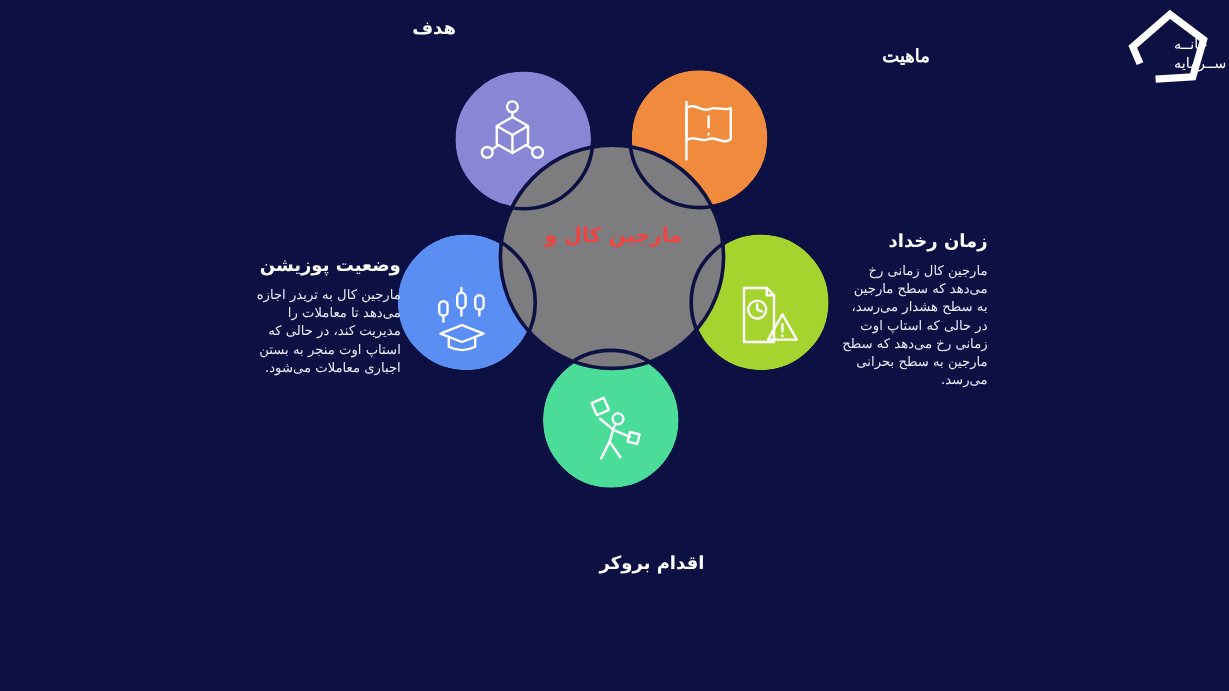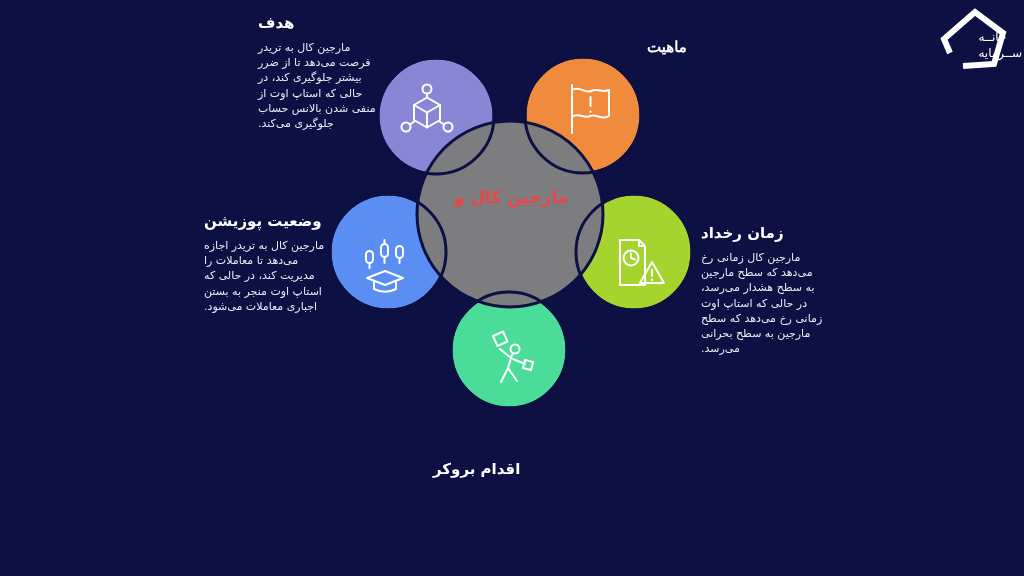--- a/index.html
+++ b/index.html
@@ -2,26 +2,26 @@
 <html lang="fa"><head>
 <meta charset="utf-8">
 <style>
   html,body{margin:0;padding:0;}
   body{
     width:1024px;height:576px;position:relative;overflow:hidden;
     background:#0d1042;
     font-family:"DejaVu Sans","Liberation Sans",sans-serif;
   }
   #diagram{position:absolute;left:0;top:0;width:1024px;height:576px;}
-  .info{position:absolute;direction:rtl;text-align:left;color:#e9ebf5;}
+  .info{position:absolute;direction:rtl;text-align:right;color:#e9ebf5;}
   .info h2{margin:0 0 8px 0;font-size:15px;font-weight:bold;color:#ffffff;}
   .info p{margin:0;font-size:11px;line-height:1.38;}
   .info-goal{left:258px;top:14px;width:122px;}
   .info-nature{left:647px;top:38px;width:128px;font-family:Liberation Serif, serif;}
-  .info-timing{left:701px;top:224px;width:122px;}
+  .info-timing{left:701px;top:192px;width:122px;}
   .info-position{left:204px;top:212px;width:130px;}
   .info-broker{left:433px;top:424px;width:154px;margin-top:36px;}
   .center-title{
     position:absolute;left:421px;top:186px;width:180px;
     direction:rtl;text-align:center;color:#ef4444;
     font-size:17px;font-weight:bold;line-height:1.35;
   }
   .logo{position:absolute;right:14px;top:8px;display:flex;align-items:center;}
   .logo-text{
     direction:rtl;text-align:left;color:#ffffff;
@@ -103,21 +103,20 @@
 
   <path d="M950 53 L944 39 L975 12 L1003 33 L994 64 L963 66" fill="none" stroke="#ffffff" stroke-width="6" stroke-linejoin="miter" stroke-linecap="butt"></path>
 </svg>
 
 <div class="center-title">
   <div>مارجین کال و</div>
 </div>
 
 <section class="info info-goal">
   <h2>هدف</h2>
-  <p>مارجین کال به تریدر فرصت می‌دهد تا از ضرر بیشتر جلوگیری کند، در حالی که استاپ اوت از منفی شدن بالانس حساب جلوگیری می‌کند.</p>
 </section>
 
 <section class="info info-nature">
   <h2>ماهیت</h2>
 </section>
 
 <section class="info info-timing">
   <h2>زمان رخداد</h2>
   <p>مارجین کال زمانی رخ می‌دهد که سطح مارجین به سطح هشدار می‌رسد، در حالی که استاپ اوت زمانی رخ می‌دهد که سطح مارجین به سطح بحرانی می‌رسد.</p>
 </section>

